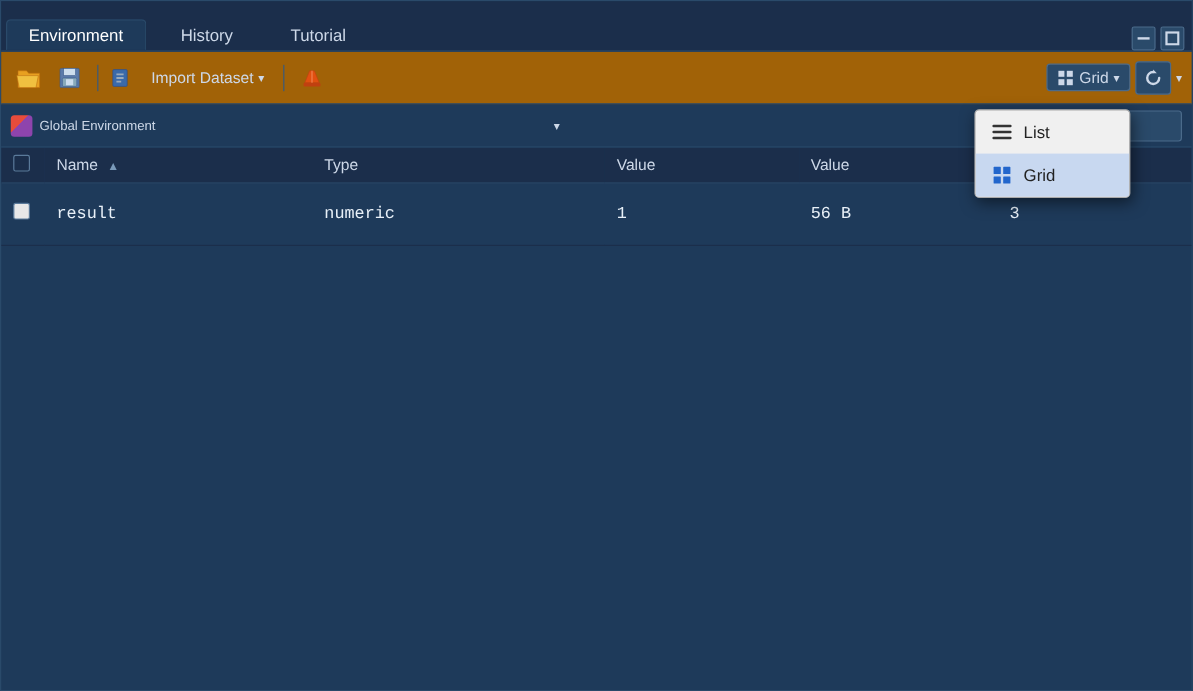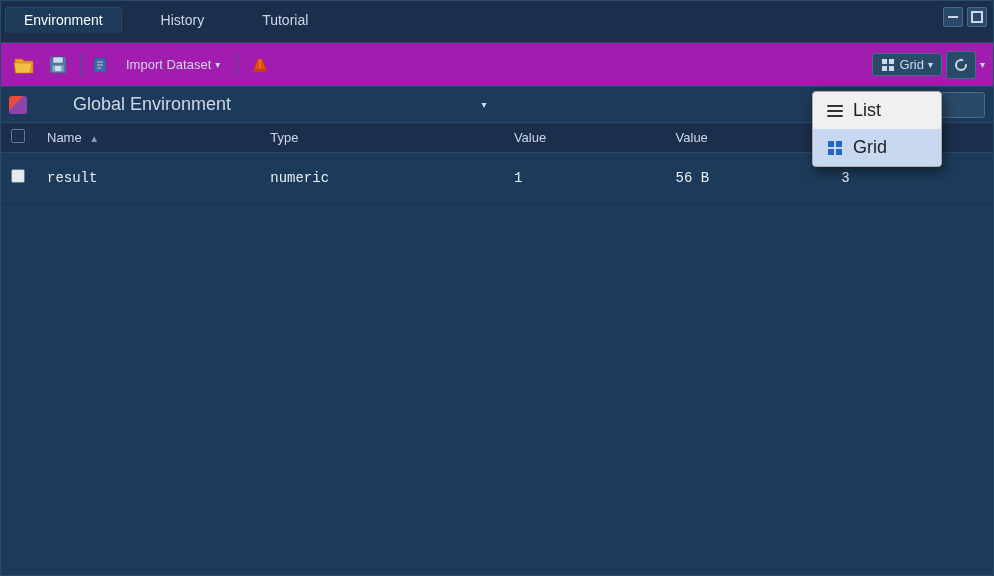--- a/index.html
+++ b/index.html
@@ -17,27 +17,27 @@
       height: 576px;
       background: #1e3a5a;
       border: 1px solid #2a4a6a;
       display: flex;
       flex-direction: column;
     }
 
     
     .tab-bar {
       display: flex;
-      align-items: flex-start;
+      align-items: flex-end;
       background: #1b2e4b;
       border-bottom: 1px solid #2a4a6a;
       height: 42px;
       padding-top: 6px;
       padding-left: 4px;
-      gap: 20px;
+      gap: 10px;
       position: relative;
     }
 
     .tab {
       padding: 4px 18px;
       font-size: 14px;
       color: #cdd8e8;
       cursor: pointer;
       border-radius: 4px 4px 0 0;
       border: 1px solid transparent;
@@ -81,21 +81,21 @@
     .win-btn svg {
       width: 12px;
       height: 12px;
       fill: #cdd8e8;
     }
 
     
     .toolbar {
       display: flex;
       align-items: center;
-      background: #a21caf;
+      background: #a16207;
       padding: 5px 8px;
       border-bottom: 1px solid #2a4a6a;
       height: 44px;
       gap: 4px;
     }
 
     .toolbar-btn {
       width: 30px;
       height: 28px;
       display: flex;
@@ -172,23 +172,22 @@
 
     .env-icon {
       width: 18px;
       height: 18px;
       border-radius: 3px;
       background: linear-gradient(135deg, #e74c3c 40%, #8e44ad 40%);
     }
 
     .env-label {
       color: #cdd8e8;
-      font-size: 18px;
+      font-size: 11px;
       flex: 1;
-      margin-left: 40px;
     }
 
     .env-spacer { flex: 1; }
 
     .search-btn {
       width: 28px;
       height: 26px;
       display: flex;
       align-items: center;
       justify-content: center;
@@ -285,21 +284,21 @@
       width: 130px;
       z-index: 100;
       overflow: hidden;
     }
 
     .dropdown-item {
       display: flex;
       align-items: center;
       gap: 8px;
       padding: 8px 12px;
-      font-size: 18px;
+      font-size: 14px;
       color: #222;
       cursor: pointer;
       font-family: 'Segoe UI', Arial, sans-serif;
     }
 
     .dropdown-item.selected {
       background: #c8d8f0;
     }
 
     .dropdown-icon {

